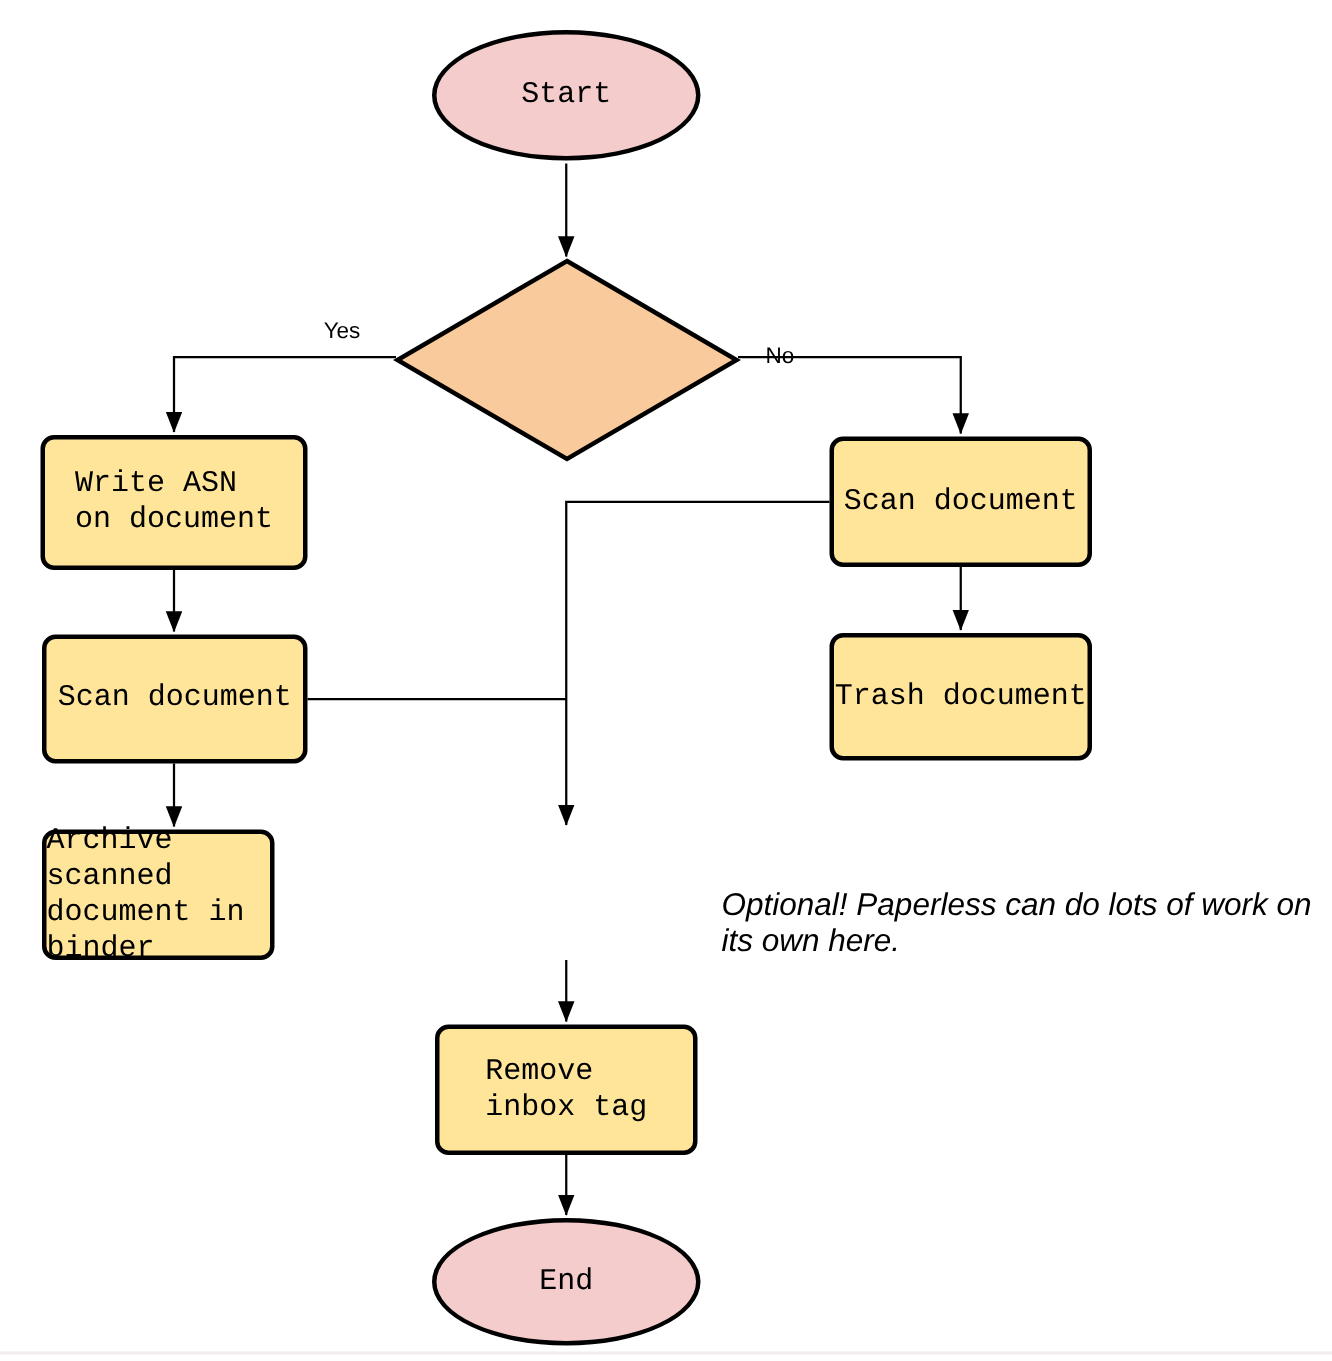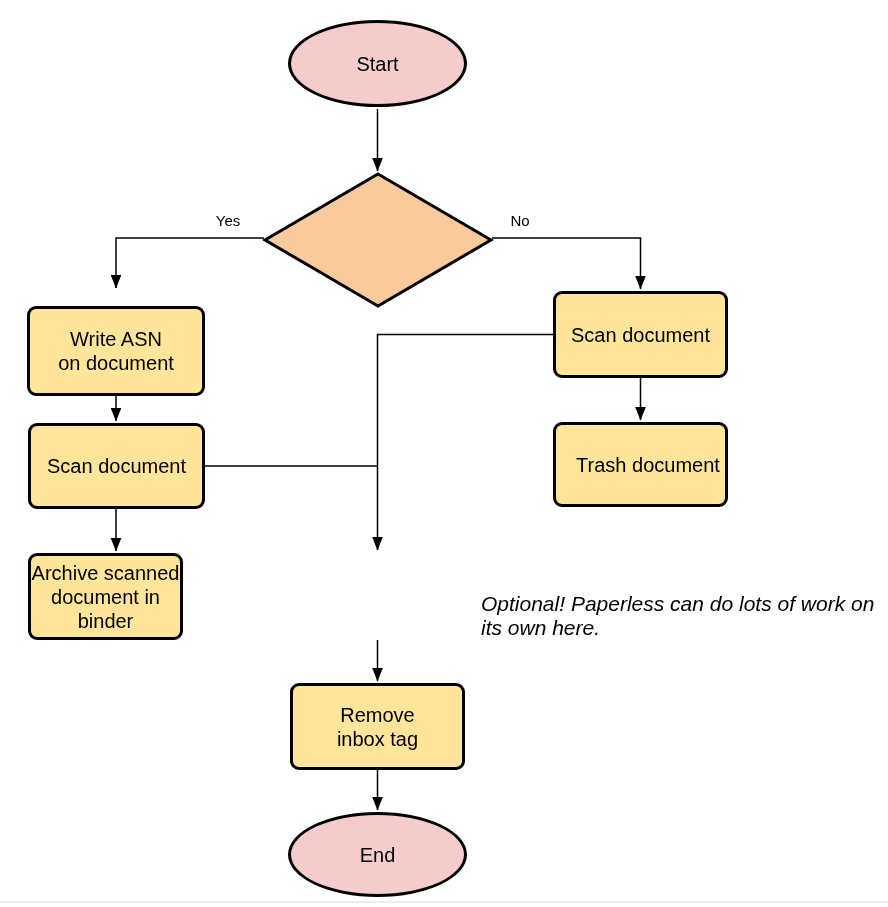--- a/index.html
+++ b/index.html
@@ -29,23 +29,24 @@
     stroke-linejoin: miter;
     stroke-miterlimit: 10;
   }
   .node {
     position: absolute;
     z-index: 2;
     display: flex;
     align-items: center;
     justify-content: center;
     box-sizing: border-box;
-    text-align: center;
+    text-align: left;
     font-size: 20px;
     line-height: 1.2;
+    font-family: Liberation Mono, monospace;
   }
   .node .label { white-space: pre-line; }
   .process {
     background: var(--process-fill, #ffe599);
     border: 3px solid var(--stroke, #000);
     border-radius: 9px;
   }
   .terminal {
     background: var(--terminal-fill, #f4cccc);
     border: 3px solid var(--stroke, #000);
@@ -104,42 +105,42 @@
     <path class="edge" d="M 377.5 770 L 377.5 810" marker-end="url(#arrow)"></path>
   </svg>
 
   <div class="node terminal" style="left:288px; top:20px; width:179px; height:87px;">
     <span class="label">Start</span>
   </div>
 
 
   <div class="edge-label" style="left:204px; top:210px; width:48px;">Yes</div>
 
-  <div class="edge-label" style="left:498px; top:210px; width:44px;">No</div>
+  <div class="edge-label" style="left:498px; top:227px; width:44px;">No</div>
 
-  <div class="node process" style="left:27px; top:290px; width:178px; height:90px;margin-top:16px;">
+  <div class="node process" style="left:27px; top:290px; width:178px; height:90px;">
     <span class="label">Write ASN
 on document</span>
   </div>
 
   <div class="node process" style="left:28px; top:423px; width:177px; height:86px;">
     <span class="label">Scan document</span>
   </div>
 
   <div class="node process" style="left:28px; top:553px; width:155px; height:87px;">
     <span class="label">Archive scanned
 document in
 binder</span>
   </div>
 
   <div class="node process" style="left:553px; top:291px; width:175px; height:87px;">
     <span class="label">Scan document</span>
   </div>
 
-  <div class="node process" style="left:553px; top:422px; width:175px; height:85px;padding-left:15px;">
+  <div class="node process" style="left:553px; top:422px; width:175px; height:85px;">
     <span class="label">Trash document</span>
   </div>
 
 
   <div class="annotation" style="left:481px; top:592px; width:410px;">Optional! Paperless can do lots of work on
 its own here.</div>
 
   <div class="node terminal" style="left:288px; top:812px; width:179px; height:85px;">
     <span class="label">End</span>
   </div>

